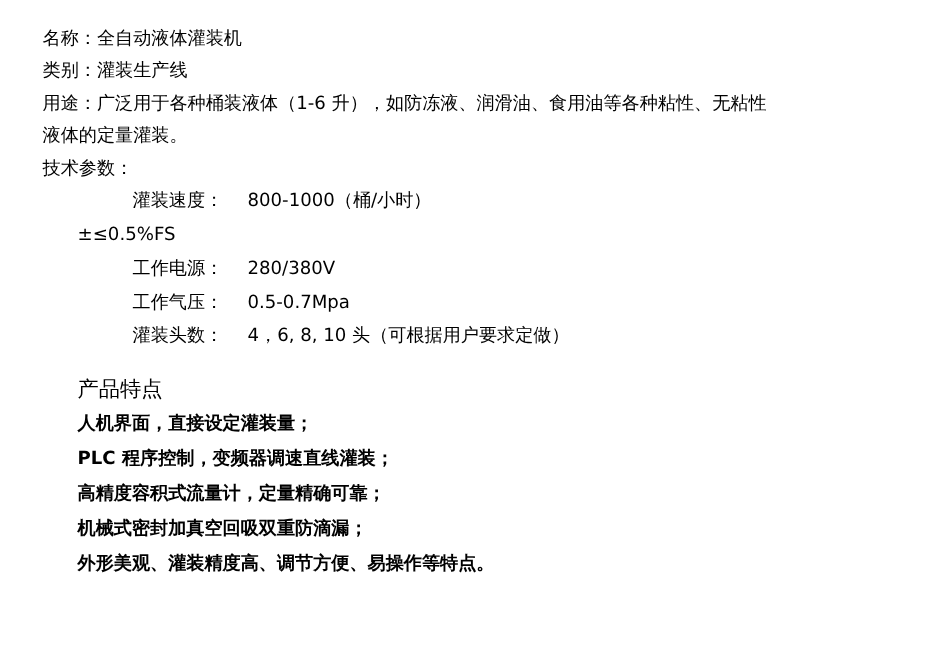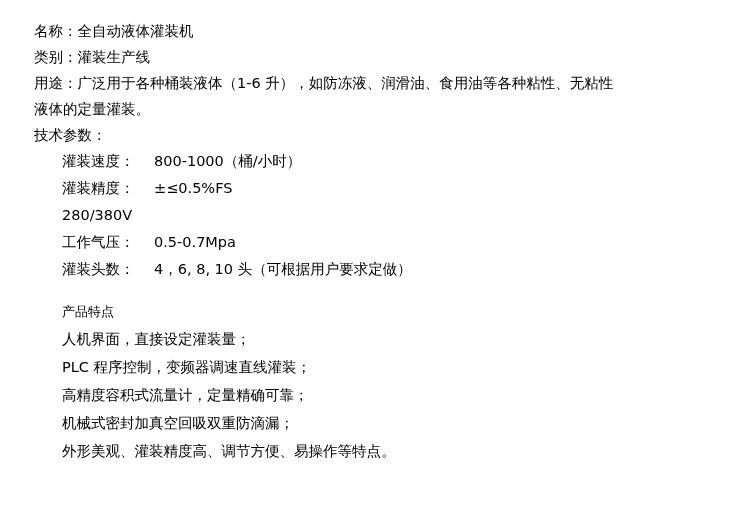--- a/index.html
+++ b/index.html
@@ -26,36 +26,38 @@
   }
   .spec-row {
     display: flex;
     font-size: 14.5px;
     line-height: 27px;
     padding-left: 28px;
   }
   .spec-label {
     width: 92px;
     flex: 0 0 92px;
+    margin-left: 44px;
   }
   .spec-value {
     flex: 1 1 auto;
   }
   .gap {
     height: 16px;
   }
   .section-title {
-    font-size: 13px;
+    font-size: 17px;
     line-height: 26px;
     padding-left: 28px;
   }
   .feature {
     font-size: 14.5px;
     line-height: 28px;
     padding-left: 28px;
+    font-weight: bold;
   }
   .wrap-para {
     max-width: 700px;
   }
 </style>
 </head>
 <body>
 
 <div class="doc">
 
@@ -65,24 +67,24 @@
 
   <div class="line wrap-para"><span>用途：</span><span>广泛用于各种桶装液体（1-6 升），如防冻液、润滑油、食用油等各种粘性、无粘性液体的定量灌装。</span></div>
 
   <div class="line">技术参数：</div>
 
   <div class="spec-row">
     <span class="spec-label">灌装速度：</span>
     <span class="spec-value">800-1000（桶/小时）</span>
   </div>
   <div class="spec-row">
-    <span class="spec-label">灌装精度：</span>
     <span class="spec-value">±≤0.5%FS</span>
   </div>
   <div class="spec-row">
+    <span class="spec-label">工作电源：</span>
     <span class="spec-value">280/380V</span>
   </div>
   <div class="spec-row">
     <span class="spec-label">工作气压：</span>
     <span class="spec-value">0.5-0.7Mpa</span>
   </div>
   <div class="spec-row">
     <span class="spec-label">灌装头数：</span>
     <span class="spec-value">4，6, 8, 10 头（可根据用户要求定做）</span>
   </div>

